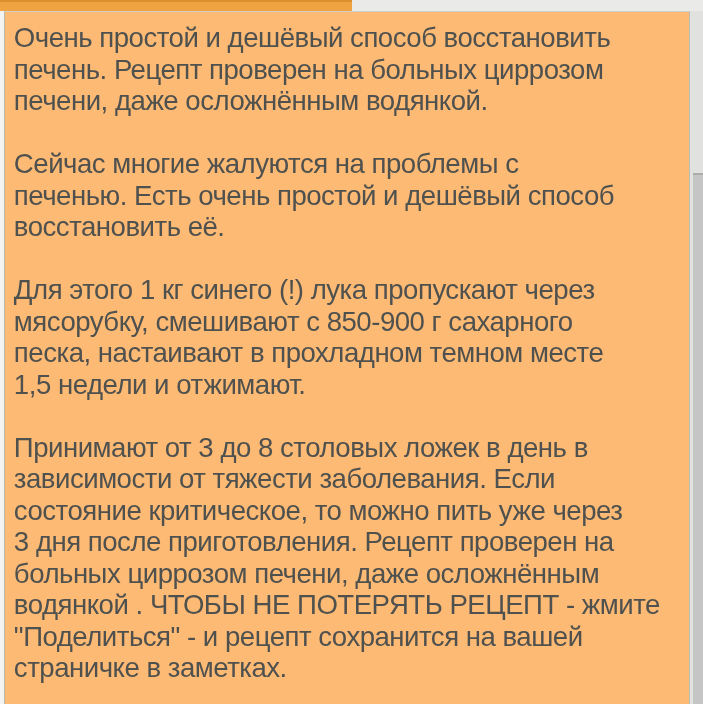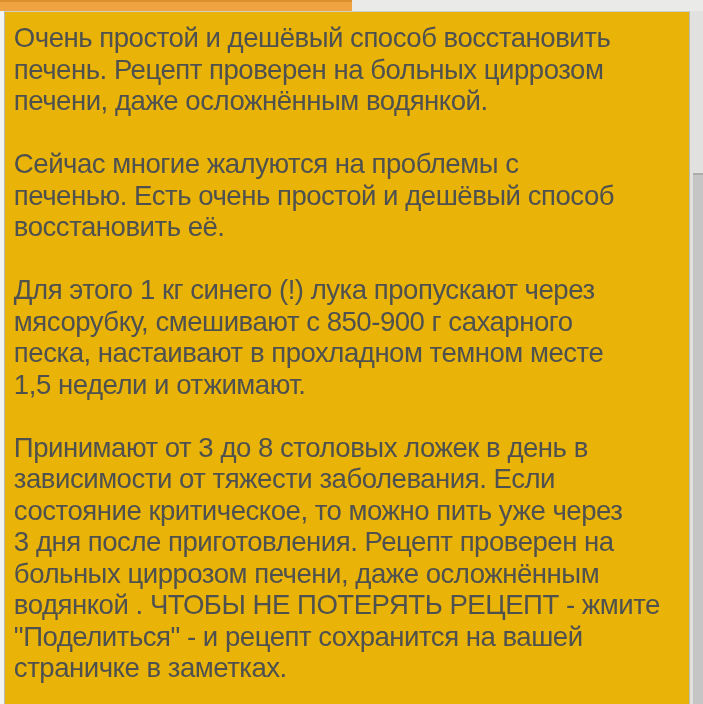--- a/index.html
+++ b/index.html
@@ -90,21 +90,21 @@
 
 <div class="screen">
 
   <div class="progress-bar" style="background-color: rgb(234, 234, 232);">
     <div class="progress-fill" style="width: 50%; background-color: rgb(239, 163, 65);"></div>
   </div>
 
   <div class="page">
     <div class="left-gutter"></div>
 
-    <div class="card" style="background-color: #eab308;">
+    <div class="card" style="background-color: #fdba74;">
       <div class="post-text" style="color: rgb(79, 81, 79);">
           <div class="paragraph">
             <div class="line">Очень простой и дешёвый способ восстановить</div>
             <div class="line">печень. Рецепт проверен на больных циррозом</div>
             <div class="line">печени, даже осложнённым водянкой.</div>
           </div>
           <div class="paragraph">
             <div class="line">Сейчас многие жалуются на проблемы с</div>
             <div class="line">печенью. Есть очень простой и дешёвый способ</div>
             <div class="line">восстановить её.</div>

